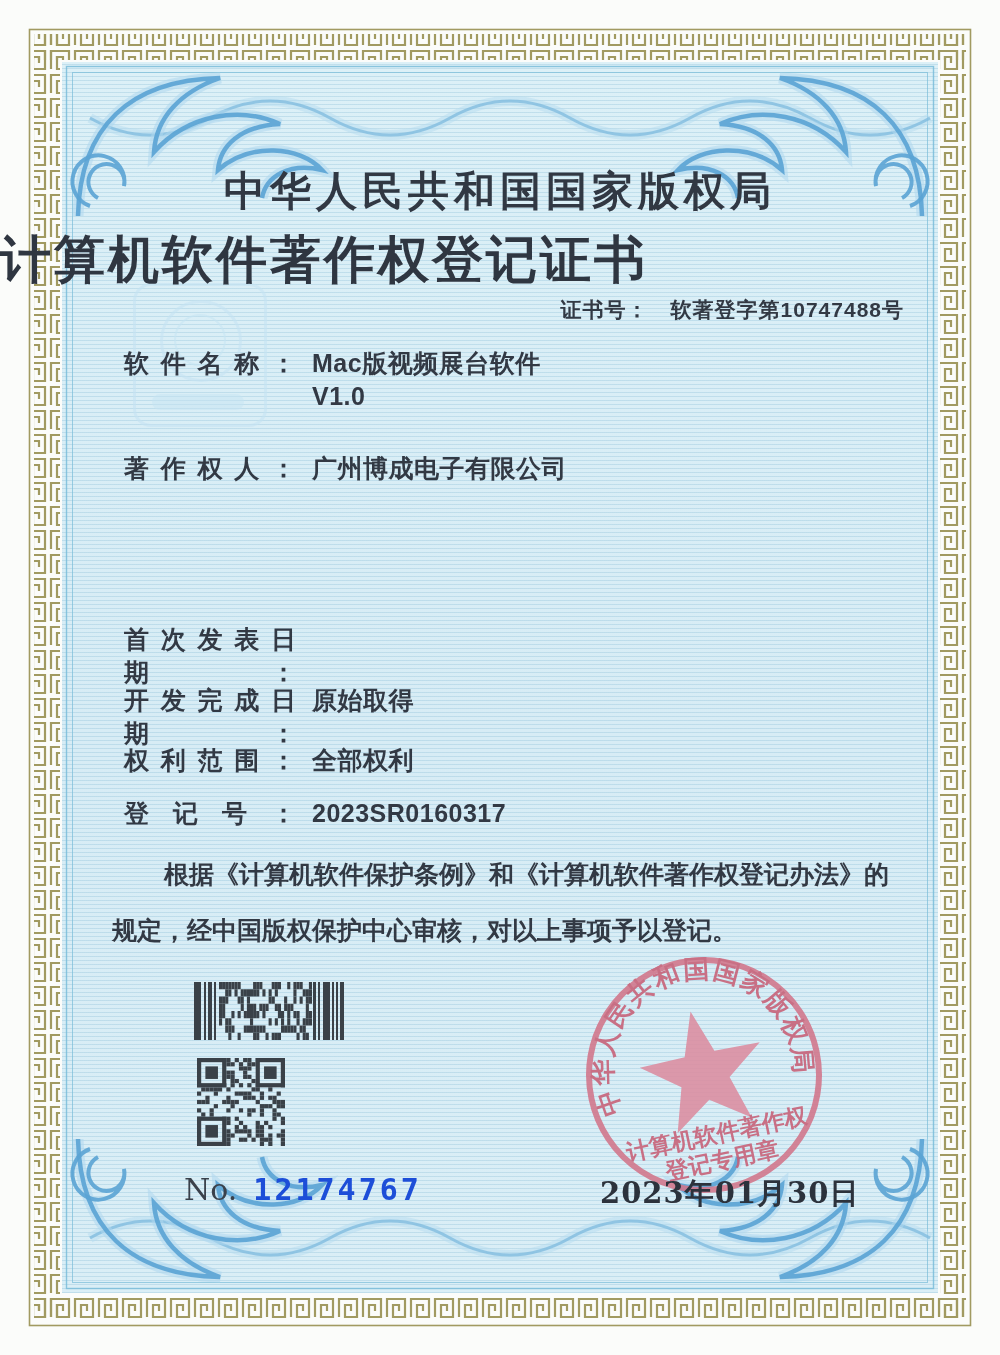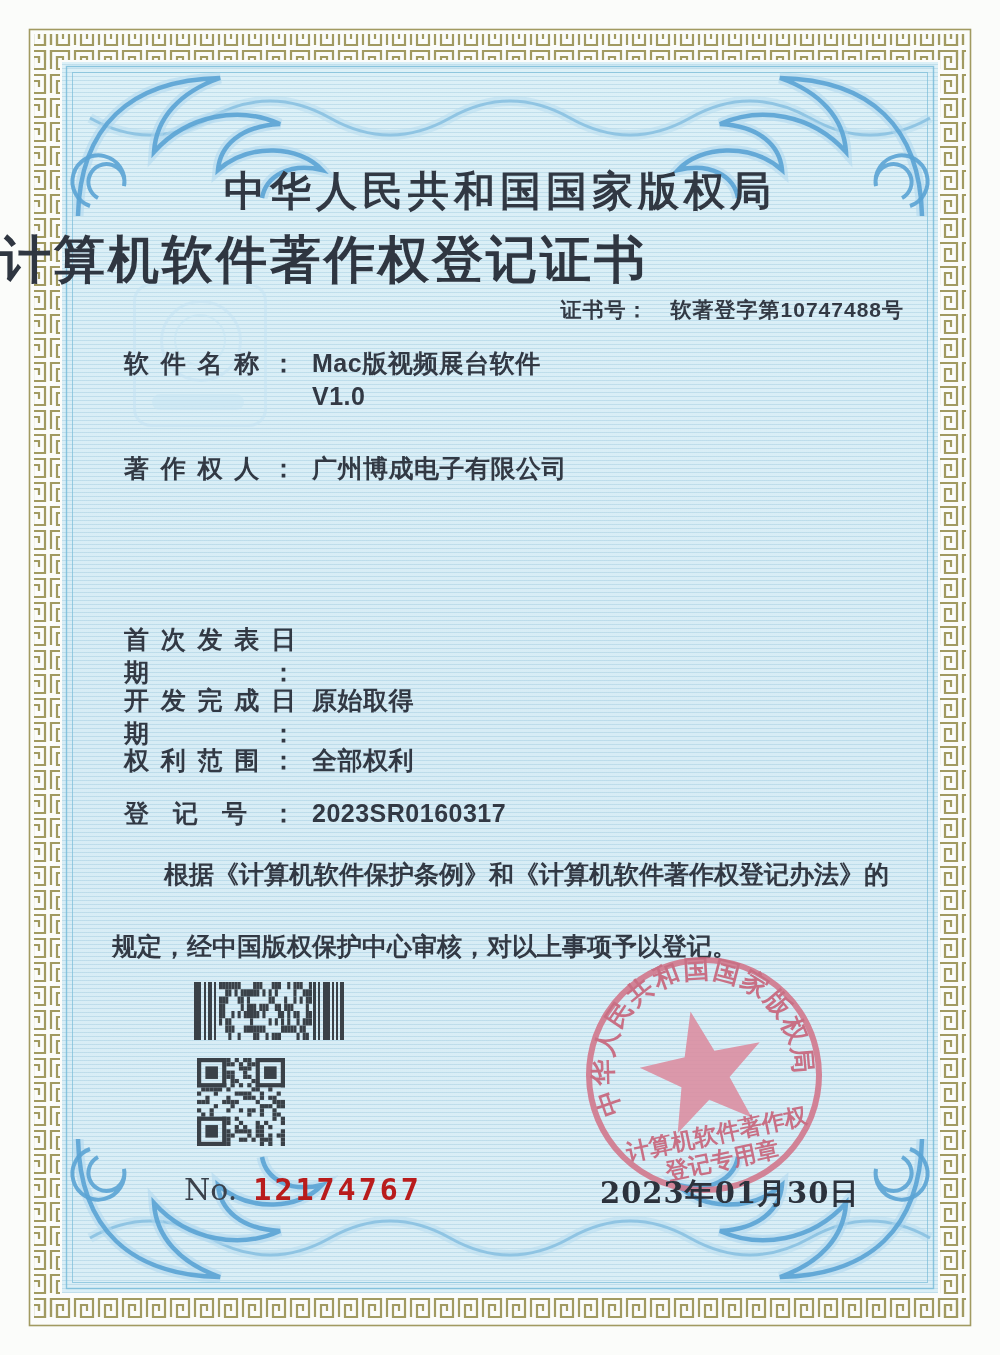--- a/index.html
+++ b/index.html
@@ -67,30 +67,30 @@
   .field-value{
     margin-left:16px;font-size:25px;font-weight:700;color:#323944;
     line-height:33px;letter-spacing:0.5px;white-space:pre-line;
   }
   .row-1{top:347px;} .row-2{top:452px;} .row-3{top:563px;}
   .row-4{top:623px;} .row-5{top:684px;} .row-6{top:744px;} .row-7{top:797px;}
 
   .statement{position:absolute;left:112px;top:858px;width:790px;
     font-size:25px;font-weight:700;color:#323944;}
   .statement .line1{text-indent:52px;}
-  .statement .line2{margin-top:39px;}
+  .statement .line2{margin-top:23px;}
 
   .barcode-box{position:absolute;left:194px;top:982px;width:150px;height:58px;}
   .qr-box{position:absolute;left:197px;top:1058px;width:88px;height:88px;}
 
   .serial{position:absolute;left:184px;top:1172px;display:flex;align-items:flex-start;}
   .serial-prefix{font-family:"DejaVu Serif", serif;font-size:30px;color:#3a414b;}
   .serial-number{
     margin-left:16px;font-family:"DejaVu Sans Mono", monospace;
-    font-size:30px;letter-spacing:3px;color:#b91c1c;font-weight:600;
+    font-size:30px;letter-spacing:3px;color:#1d4ed8;font-weight:600;
   }
 
   .issue-date{
     position:absolute;left:600px;top:1174px;
     font-family:"DejaVu Serif", serif;font-size:29px;font-weight:700;
     color:#2c323c;letter-spacing:1px;
   }
 
   .seal-wrap{
     position:absolute;left:575px;top:946px;width:258px;height:258px;

